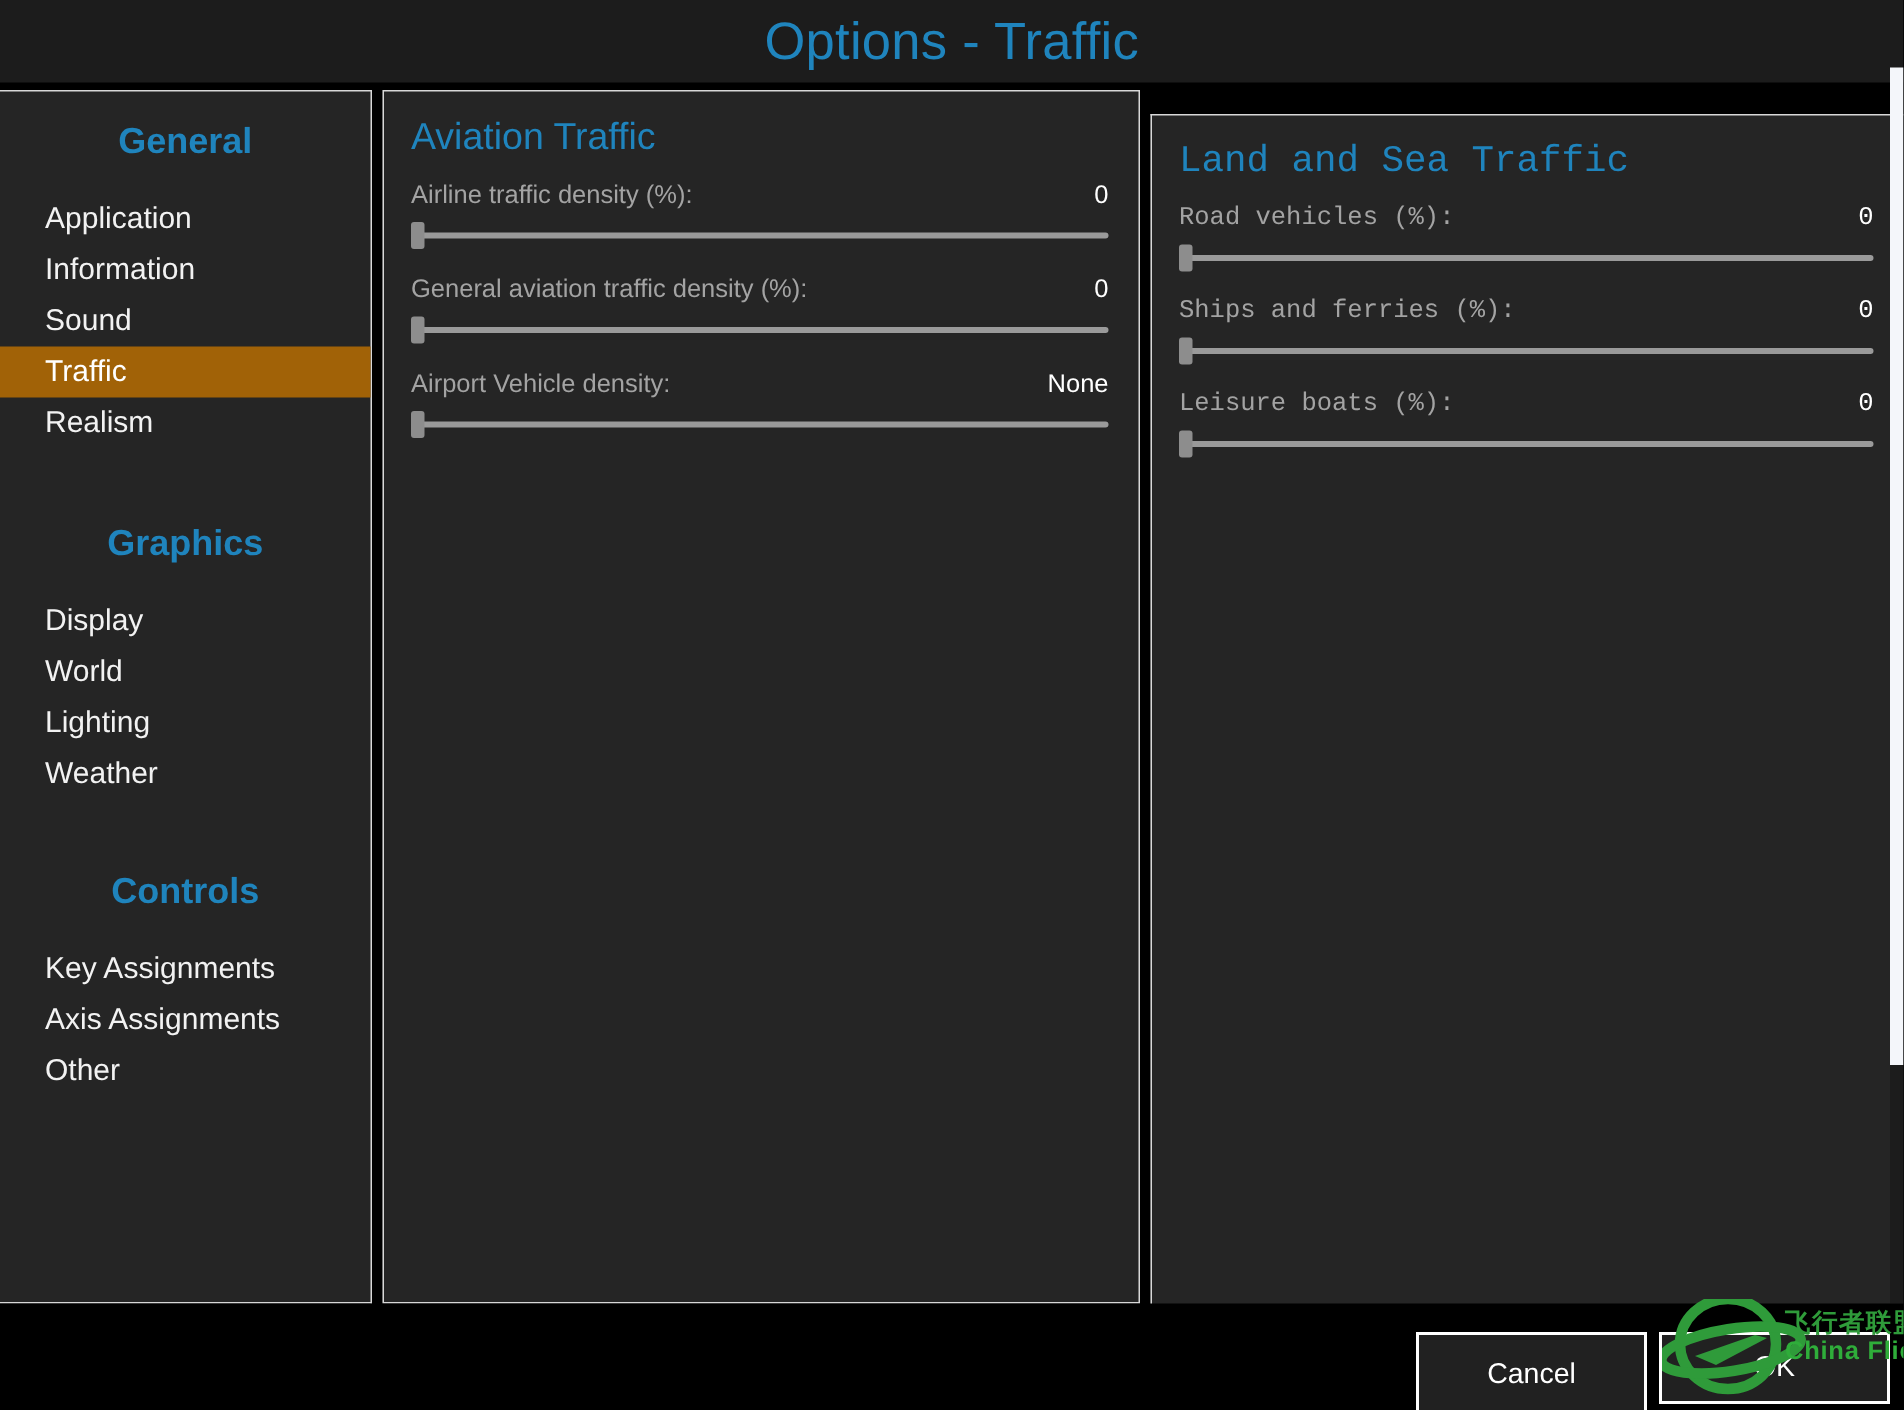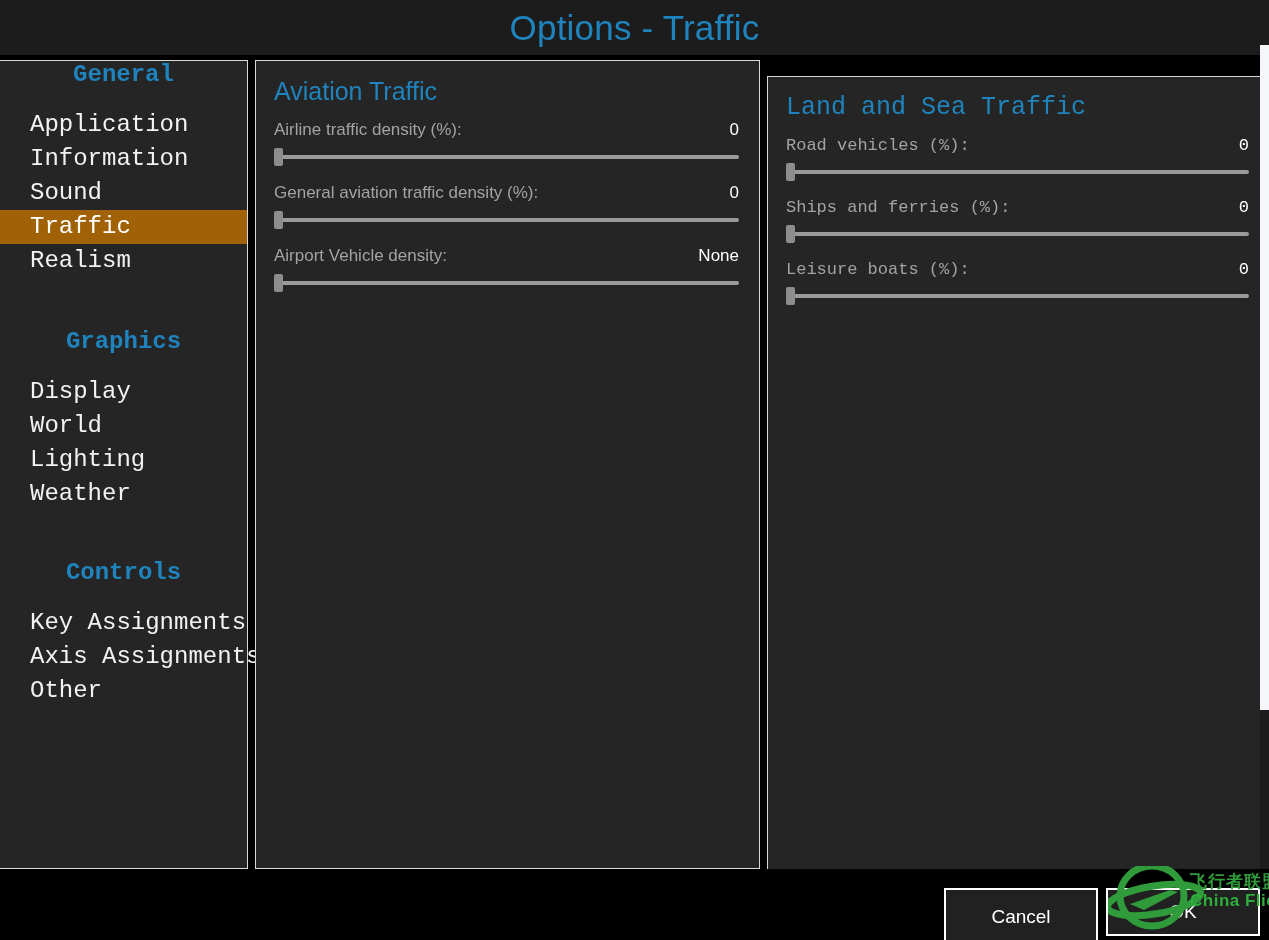--- a/index.html
+++ b/index.html
@@ -49,35 +49,35 @@
 
   #sidebar-panel { left: 0px;   top: 60px; width: 248px; height: 809px; border-left: none; }
   #aviation-panel { left: 255px; top: 60px; width: 505px; height: 809px; }
   #landsea-panel  { left: 767px; top: 76px; width: 502px; height: 809px; border-right: none; font-family: Liberation Mono, monospace; }
 
   
   .sidebar-inner {
     position: relative;
     width: 100%;
     height: 100%;
-    font-family: Liberation Mono, monospace;
+    padding-top: 20px;
   }
   .sidebar-group-title {
     text-align: center;
     color: #1f84bd;
     font-size: 24px;
     font-weight: bold;
     margin-bottom: 20px;
   }
   .sidebar-item {
     height: 34px;
     line-height: 34px;
     padding-left: 30px;
     color: #f2f2f2;
-    font-size: 24px;
+    font-size: 20px;
     font-weight: 400;
     cursor: pointer;
     white-space: nowrap;
   }
   .sidebar-item.selected {
     background: #a16207;
     color: #ffffff;
   }
   .sidebar-spacer { height: 48px; }
   .sidebar-spacer-lg { height: 50px; }

